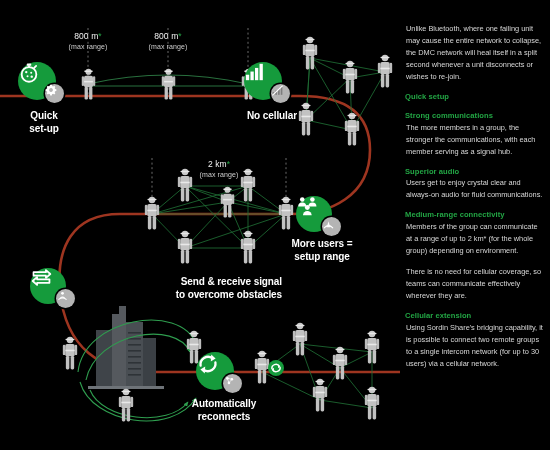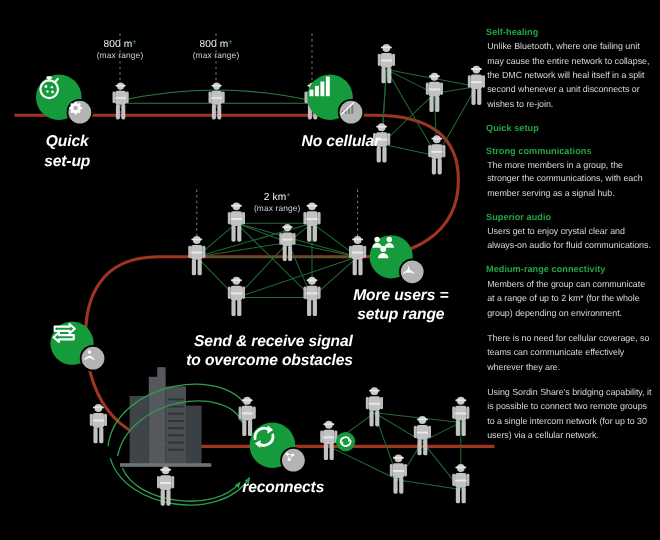--- a/index.html
+++ b/index.html
@@ -4,35 +4,35 @@
 <style>
   html,body{margin:0;padding:0;background:#000;}
   body{
     width:550px;height:450px;overflow:hidden;
     font-family:"Liberation Sans", sans-serif;
     background:#000; color:#fff; position:relative;
   }
   #stage{position:absolute;inset:0;width:550px;height:450px;background:#000;}
 
   
-  .diagram{position:absolute;left:12px;top:0;width:400px;height:450px;}
+  .diagram{position:absolute;left:0;top:0;width:400px;height:450px;}
   .diagram svg{position:absolute;left:0;top:0;}
 
   
   .dim-label{
     position:absolute;text-align:center;color:#e9e9e9;
     font-size:7.5px;line-height:1.45;letter-spacing:.1px;white-space:nowrap;
   }
   .dim-label .big{font-size:8.5px;color:#f2f2f2;}
   .dim-label .sub{font-size:7px;color:#cfcfcf;}
   .star{color:#23a645;}
 
   .feat-label{
     position:absolute;color:#fff;font-weight:bold;
-    font-size:13px;line-height:1.25;letter-spacing:-.1px;font-style:italic;
+    font-size:10px;line-height:1.25;letter-spacing:-.1px;
   }
   .feat-label.center{text-align:center;}
 
   
   .badge{position:absolute;}
   .badge .disc{
     position:absolute;left:0;top:0;border-radius:50%;
     background:#159b3c;display:flex;align-items:center;justify-content:center;
   }
   .badge .mini{
@@ -347,29 +347,29 @@
           </g>
           <g stroke="#ffffff" stroke-width="1.2">
             <line x1="8" y1="8" x2="16.4" y2="9.6"></line>
             <line x1="8" y1="8" x2="11" y2="16.4"></line>
             <line x1="16.4" y1="9.6" x2="11" y2="16.4"></line>
           </g>
         </svg>
       </div>
     </div>
     <div class="feat-label center" style="left:166px;top:398px;width:116px;">
+      <div>Automatically</div>
       <div>reconnects</div>
     </div>
 
   </div>
 
   <div class="txtcol">
 
     <div class="blk">
-      <h3>Self-healing</h3>
       <p>Unlike Bluetooth, where one failing unit may cause the entire network to collapse, the DMC network will heal itself in a split second whenever a unit disconnects or wishes to re-join.</p>
     </div>
 
     <div class="blk">
       <h3>Quick setup</h3>
     </div>
 
     <div class="blk">
       <h3>Strong communications</h3>
       <p>The more members in a group, the stronger the communications, with each member serving as a signal hub.</p>
@@ -383,18 +383,19 @@
     <div class="blk">
       <h3>Medium-range connectivity</h3>
       <p>Members of the group can communicate at a range of up to 2 km* (for the whole group) depending on environment.</p>
     </div>
 
     <div class="blk">
       <p>There is no need for cellular coverage, so teams can communicate effectively wherever they are.</p>
     </div>
 
     <div class="blk">
+      <h3>Cellular extension</h3>
       <p>Using Sordin Share's bridging capability, it is possible to connect two remote groups to a single intercom network (for up to 30 users) via a cellular network.</p>
     </div>
 
   </div>
 
 </div>
 
 </body></html>

